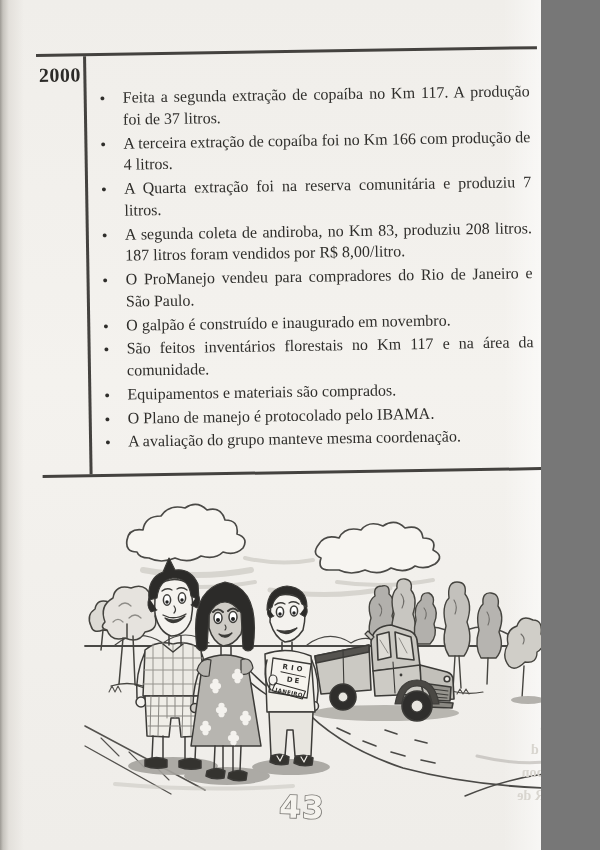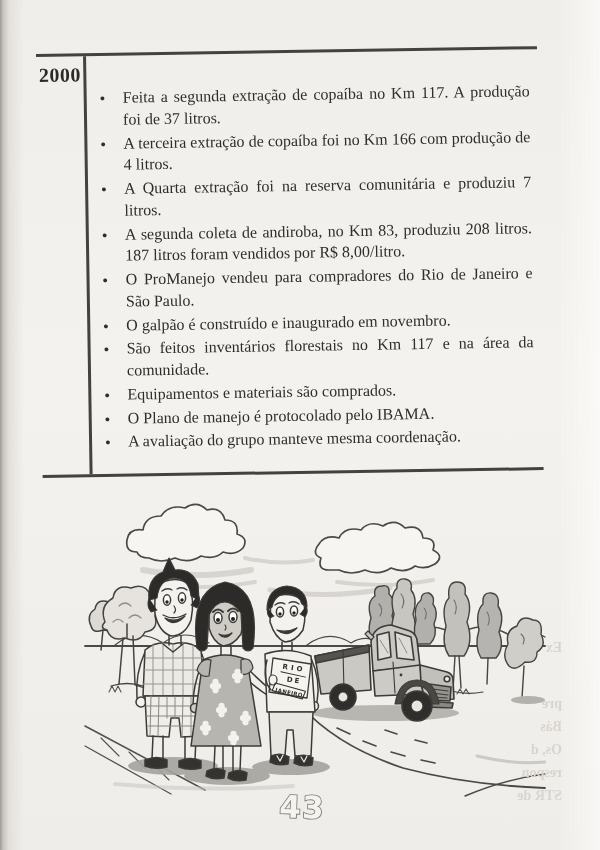--- a/index.html
+++ b/index.html
@@ -1,17 +1,17 @@
 <!DOCTYPE html>
 <html><head>
 <meta charset="utf-8">
 <style>
   html,body{margin:0;padding:0;background:#777;}
   .page{
-    position:relative;width:600px;height:850px;overflow:hidden;
+    position:relative;width:541px;height:850px;overflow:hidden;
     font-family:"Liberation Serif", serif;color:#33312e;
     background:
       linear-gradient(90deg, #9d9a94 0px, #c6c3bd 3px, #e3e0db 9px, rgba(242,240,236,0) 24px),
       linear-gradient(90deg, rgba(255,255,255,0) 93%, rgba(255,255,255,.55) 100%),
       linear-gradient(180deg, #f0eeea 0%, #f4f2ee 45%, #efede9 100%);
     background-color:#f2f0ec;
   }
   
   .timeline-table{
     position:absolute;left:36px;top:54px;width:501px;height:424px;

